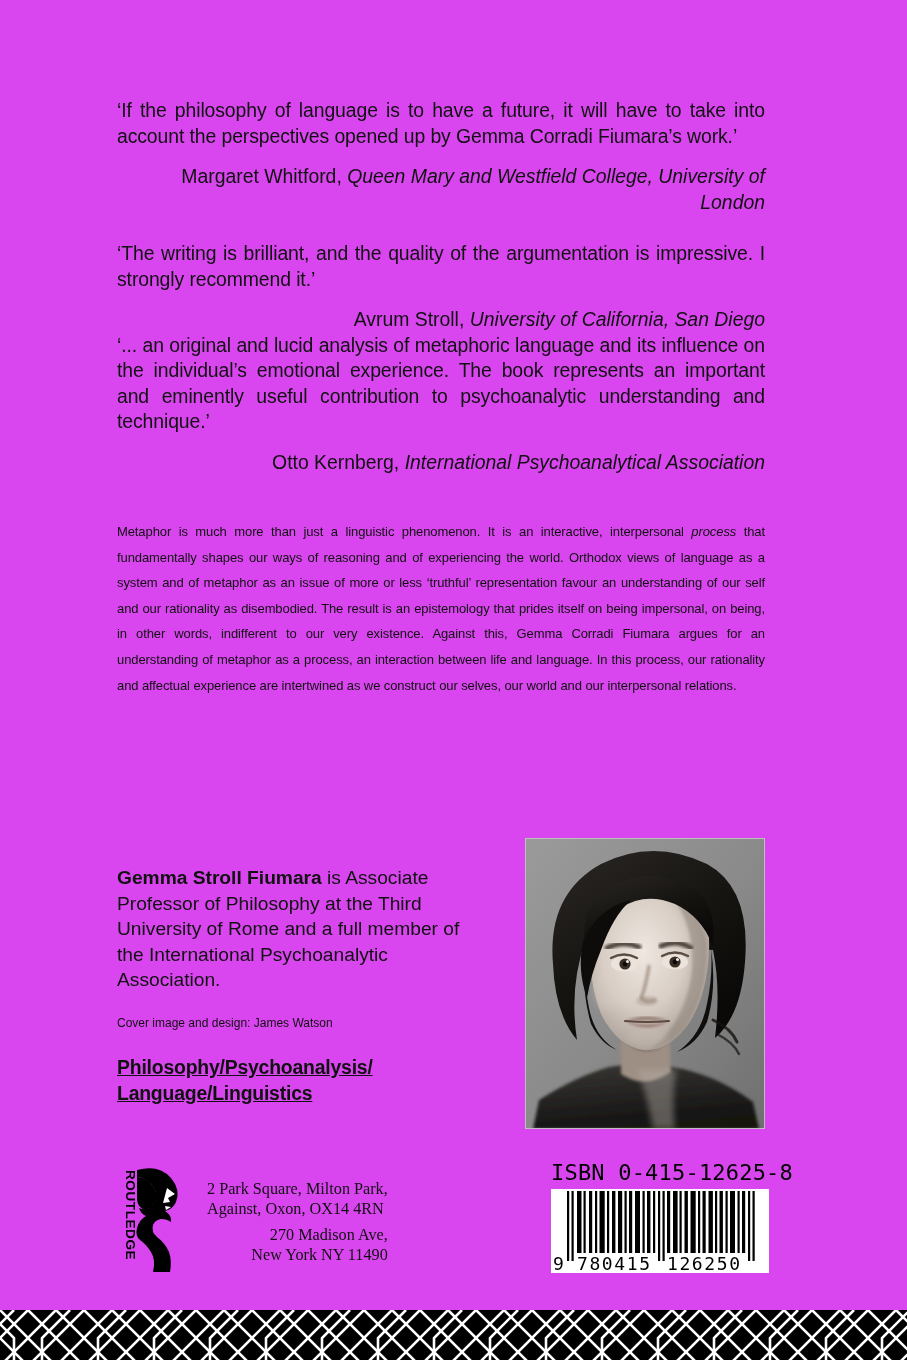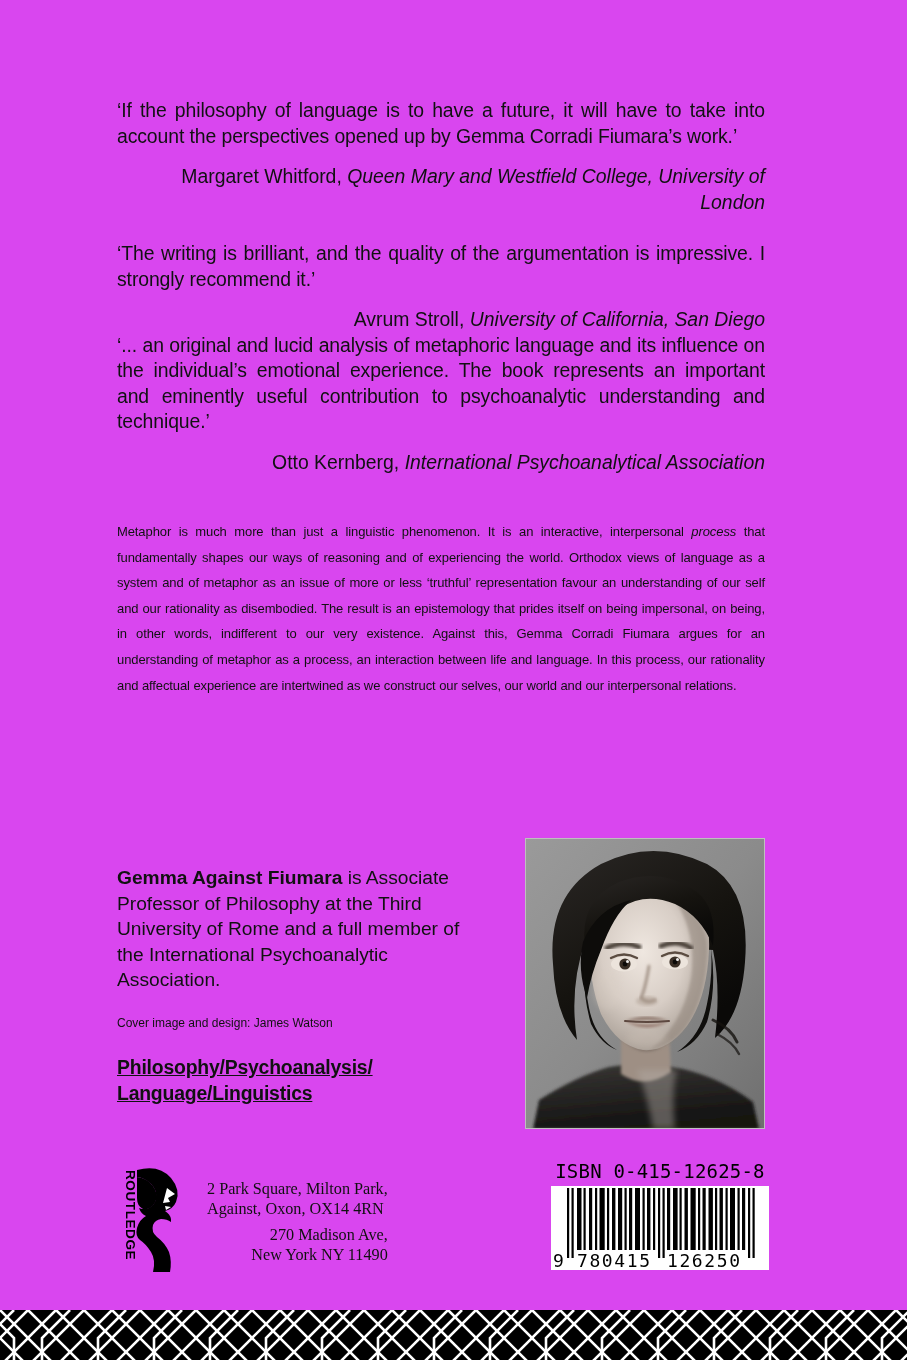--- a/index.html
+++ b/index.html
@@ -140,21 +140,21 @@
 
   
   .isbn-area {
     position: absolute;
     left: 551px;
     top: 1160px;
     width: 218px;
   }
   .isbn-text {
     font-family: "DejaVu Sans Mono", monospace;
-    font-size: 19px;
+    font-size: 22px;
     letter-spacing: 0.2px;
     text-align: center;
     color: #000;
     margin-bottom: 4px;
     white-space: nowrap;
   }
   .barcode-box {
     background: #fff;
     height: 84px;
     position: relative;
@@ -192,21 +192,21 @@
 
     <div class="quote-block" id="quote-2">
       <div class="quote-text">‘... an original and lucid analysis of metaphoric language and its influence on the individual’s emotional experience. The book represents an important and eminently useful contribution to psychoanalytic understanding and technique.’</div>
       <div class="quote-attrib"><span>Otto Kernberg, </span><i>International Psychoanalytical Association</i></div>
     </div>
 
   </div>
 
   <div class="blurb"><span>Metaphor is much more than just a linguistic phenomenon. It is an interactive, interpersonal </span><i>process</i><span> that fundamentally shapes our ways of reasoning and of experiencing the world. Orthodox views of language as a system and of metaphor as an issue of more or less ‘truthful’ representation favour an understanding of our self and our rationality as disembodied. The result is an epistemology that prides itself on being impersonal, on being, in other words, indifferent to our very existence. Against this, Gemma Corradi Fiumara argues for an understanding of metaphor as a process, an interaction between life and language. In this process, our rationality and affectual experience are intertwined as we construct our selves, our world and our interpersonal relations.</span></div>
 
-  <div class="bio"><b>Gemma Against Fiumara</b><span> is Associate Professor of Philosophy at the Third University of Rome and a full member of the International Psychoanalytic Association.</span></div>
+  <div class="bio"><b>Gemma Stroll Fiumara</b><span> is Associate Professor of Philosophy at the Third University of Rome and a full member of the International Psychoanalytic Association.</span></div>
 
   <div class="credit">Cover image and design: James Watson</div>
 
   <div class="category">Philosophy/Psychoanalysis/ Language/Linguistics</div>
 
   <div class="photo-frame">
     <svg viewBox="0 0 240 291" preserveAspectRatio="none" role="img">
       <defs>
         <linearGradient id="bgGrad" x1="0" y1="0" x2="1" y2="1">
           <stop offset="0%" stop-color="#9a9a9a"></stop>

